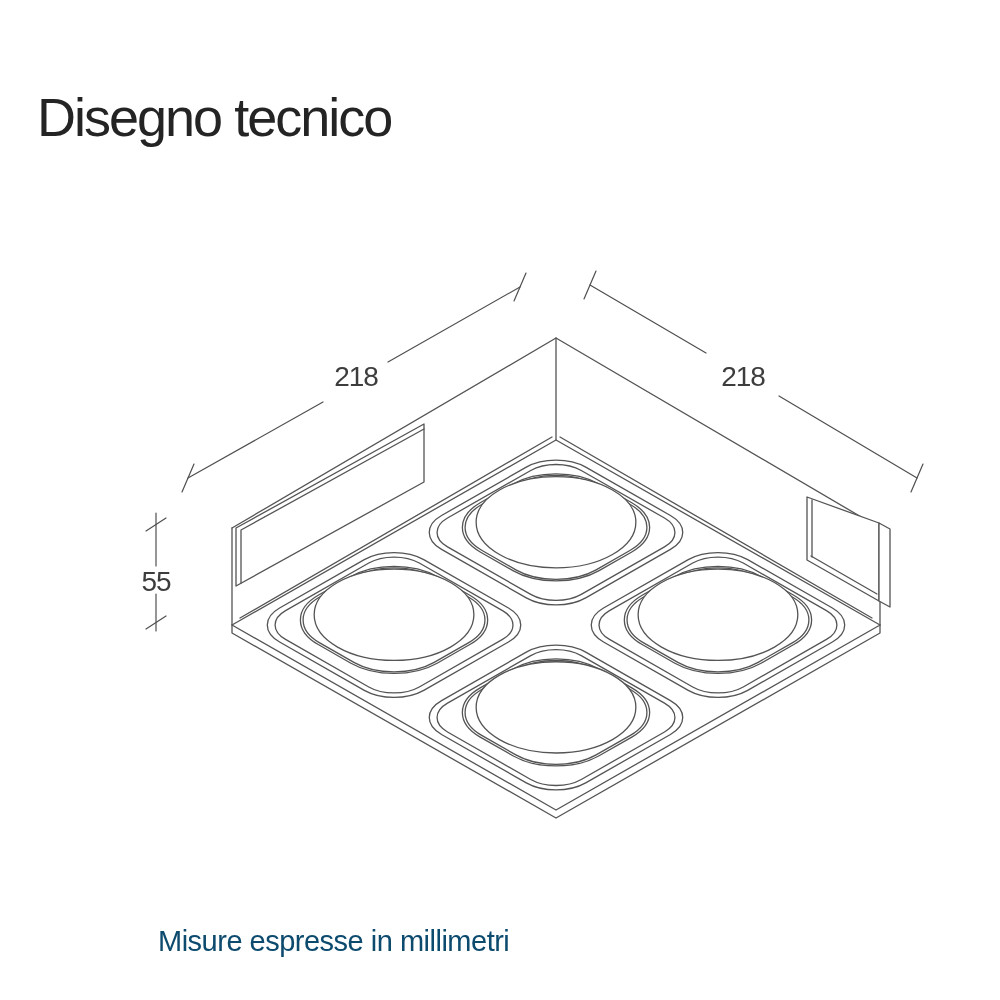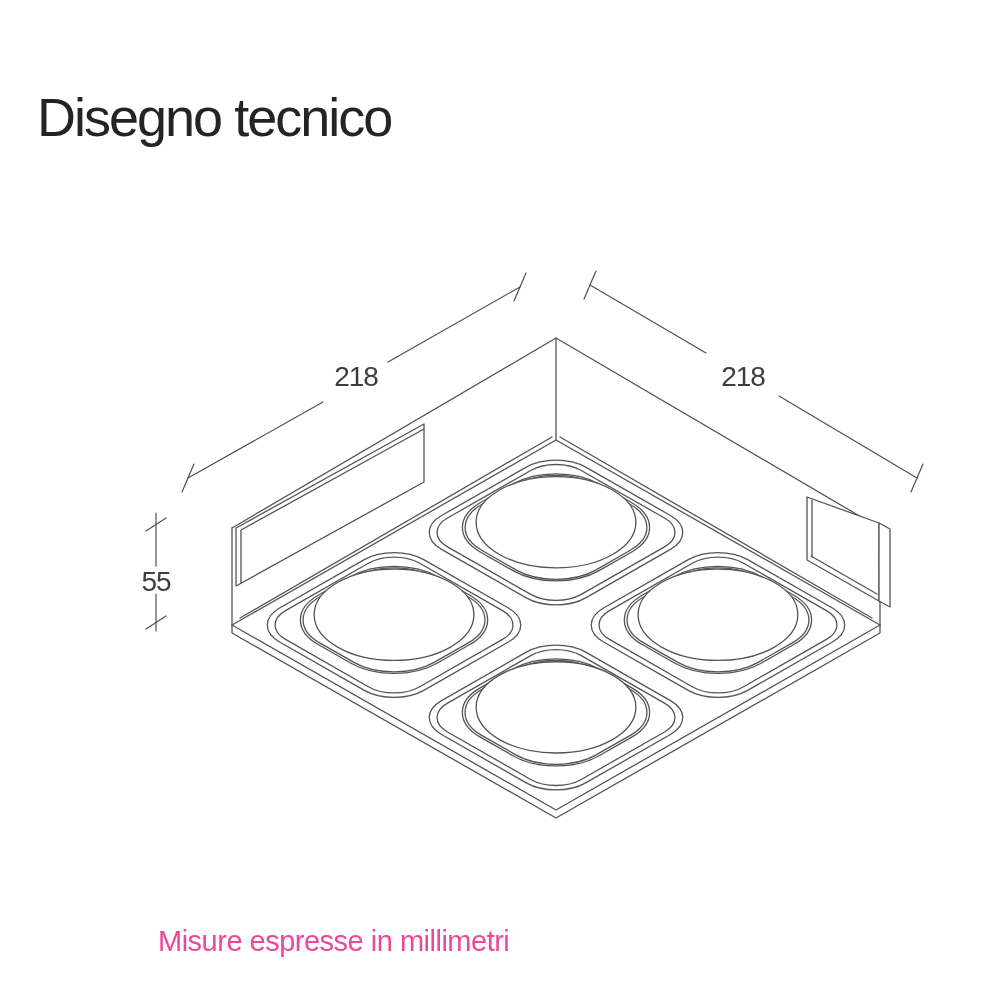--- a/index.html
+++ b/index.html
@@ -1,21 +1,21 @@
 <!DOCTYPE html>
 <html><head>
 <meta charset="utf-8">
 <style>
   html,body{margin:0;padding:0;background:#ffffff;}
   .page{position:relative;width:1000px;height:1000px;background:#ffffff;overflow:hidden;
         font-family:"Liberation Sans",sans-serif;text-decoration:underline;}
   .title{position:absolute;left:37px;top:86px;margin:0;font-size:54px;font-weight:400;
          letter-spacing:-2px;color:#242424;white-space:nowrap;}
   .footer-note{position:absolute;left:158px;top:925px;font-size:29px;font-weight:400;
-         letter-spacing:-0.5px;color:#ec4899;white-space:nowrap;}
+         letter-spacing:-0.5px;color:#0c4a6e;white-space:nowrap;}
   svg.drawing{position:absolute;left:0;top:0;}
   .ln{fill:none;stroke:#545454;stroke-width:1.3;stroke-linejoin:round;stroke-linecap:round;}
   .fw{fill:#ffffff;stroke:#545454;stroke-width:1.3;stroke-linejoin:round;}
   .dim{fill:none;stroke:#4f4f4f;stroke-width:1.2;stroke-linecap:round;}
   text.dim-label{font-family:"Liberation Sans",sans-serif;font-size:28px;fill:#3d3d3d;
          letter-spacing:-1px;}
 </style>
 </head>
 <body>
 

